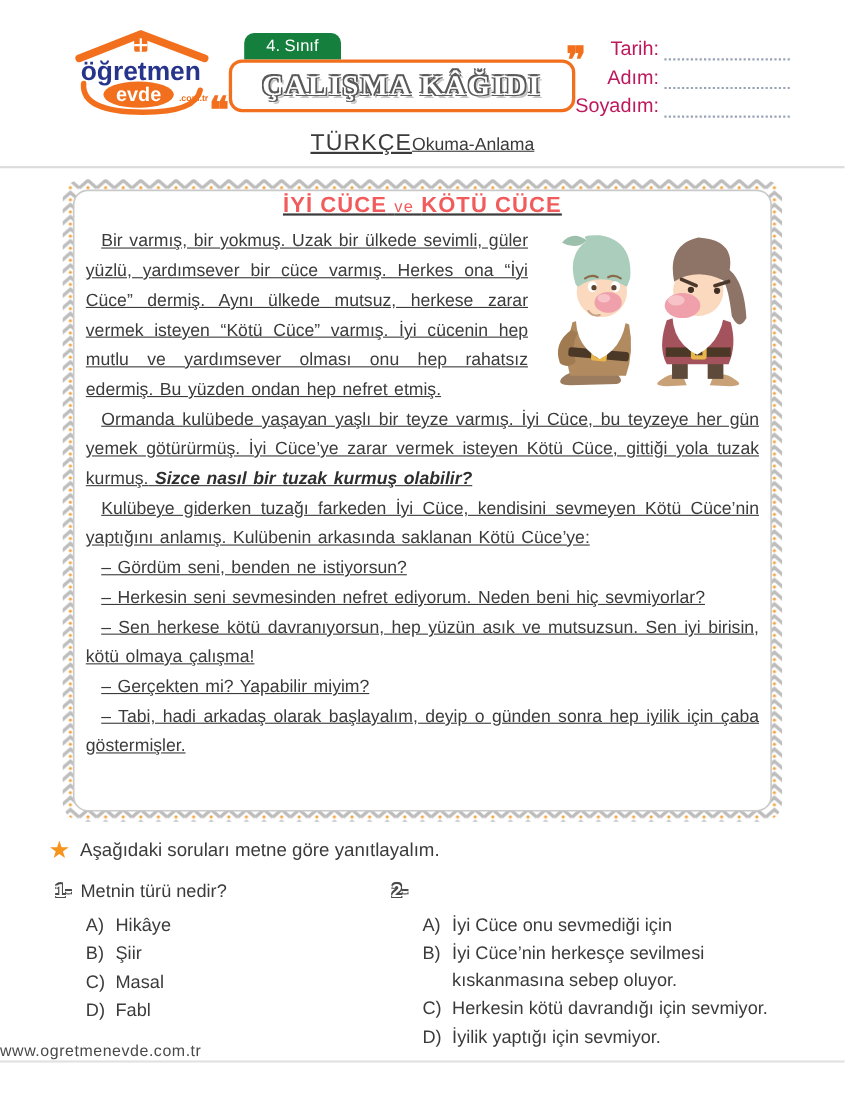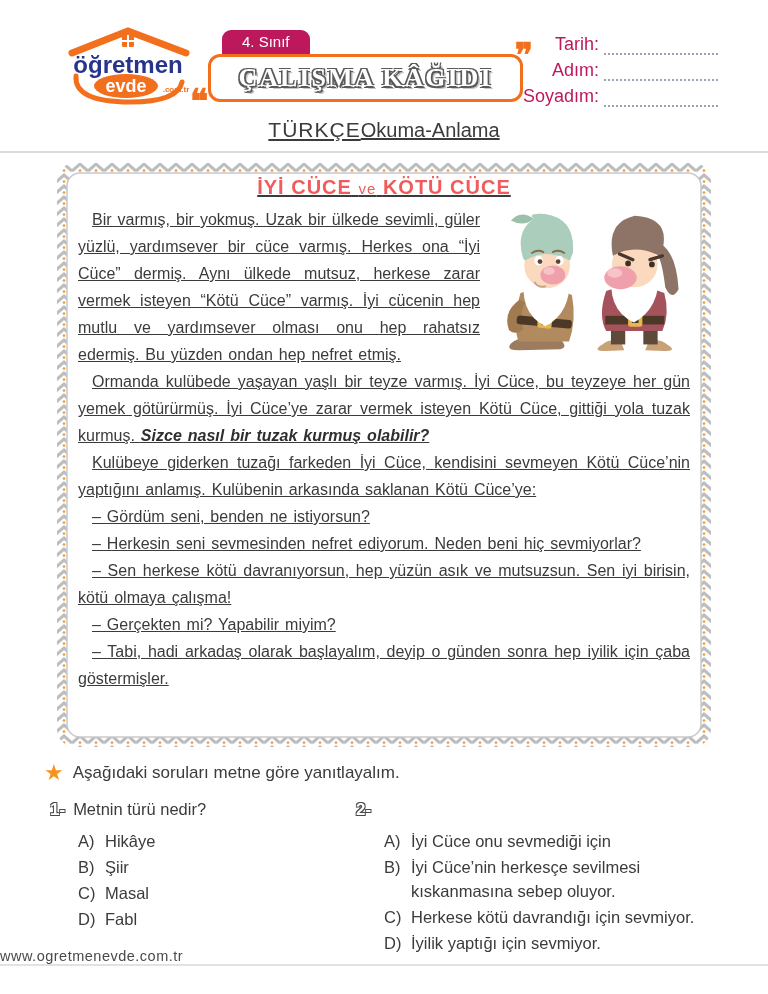--- a/index.html
+++ b/index.html
@@ -15,21 +15,21 @@
   }
 
   
   .topbar { display:flex; justify-content:space-between; align-items:flex-start; padding:26px 50px 0 52px; }
 
   .logo { width:156px; }
 
   .titlebox { position:relative; width:330px; height:80px; margin-top:4px; }
   .grade-badge {
     position:absolute; top:0; left:14px;
-    background:#be185d; color:#fff;
+    background:#15803d; color:#fff;
     font-size:15px; padding:3px 20px 4px;
     border-radius:9px 9px 0 0;
   }
   .title-frame {
     position:absolute; top:24px; left:0; right:0; height:48px;
     border:3px solid #F2701D; border-radius:12px;
     display:flex; align-items:center; justify-content:center;font-family:Liberation Serif, serif;
   }
   .bubble-title {
     font-size:26px; font-weight:800; letter-spacing:2px;
@@ -45,21 +45,21 @@
   .quote-right { right:-10px; top:8px; }
 
   .fields { width:200px; margin-top:8px; }
   .field { display:flex; align-items:flex-end; justify-content:flex-end; margin-bottom:5px; }
   .flabel { font-size:18px; color:#be185d; }
   .dotline { width:114px; height:13px; margin-left:5px; border-bottom:2px dotted #9aa4b5; }
 
   
   .subjectrow { display:flex; justify-content:center; align-items:baseline; padding:6px 56px 0 56px;text-decoration:underline; }
   .subject { font-size:21px; letter-spacing:1px; color:#3b3b3b; }
-  .topic   { font-size:20px; color:#3b3b3b; }
+  .topic   { font-size:16px; color:#3b3b3b; }
   .divider { margin-top:9px; border-top:2px solid #dcdcdc; }
 
   
   .storybox { position:relative; width:656px; height:586px; margin:9px auto 0;text-decoration:underline; }
   .frame-svg { position:absolute; inset:0; }
   .story-content { position:relative; padding:12px 22px 0 22px; }
 
   .story-title { text-align:center; color:#F15B5B; font-size:20px; font-weight:bold; letter-spacing:1px; margin:2px 0 7px; }
   .story-title .ve { font-size:15px; font-weight:normal; }
 
@@ -257,21 +257,21 @@
         <div class="opt">
           <span class="letter">A)</span>
           <span class="otext">İyi Cüce onu sevmediği için</span>
         </div>
         <div class="opt">
           <span class="letter">B)</span>
           <span class="otext">İyi Cüce’nin herkesçe sevilmesi kıskanmasına sebep oluyor.</span>
         </div>
         <div class="opt">
           <span class="letter">C)</span>
-          <span class="otext">Herkese kötü davrandığı için sevmiyor.</span>
+          <span class="otext">Herkesin kötü davrandığı için sevmiyor.</span>
         </div>
         <div class="opt">
           <span class="letter">D)</span>
           <span class="otext">İyilik yaptığı için sevmiyor.</span>
         </div>
       </div>
     </div>
   </div>
 
   <div class="footer">

